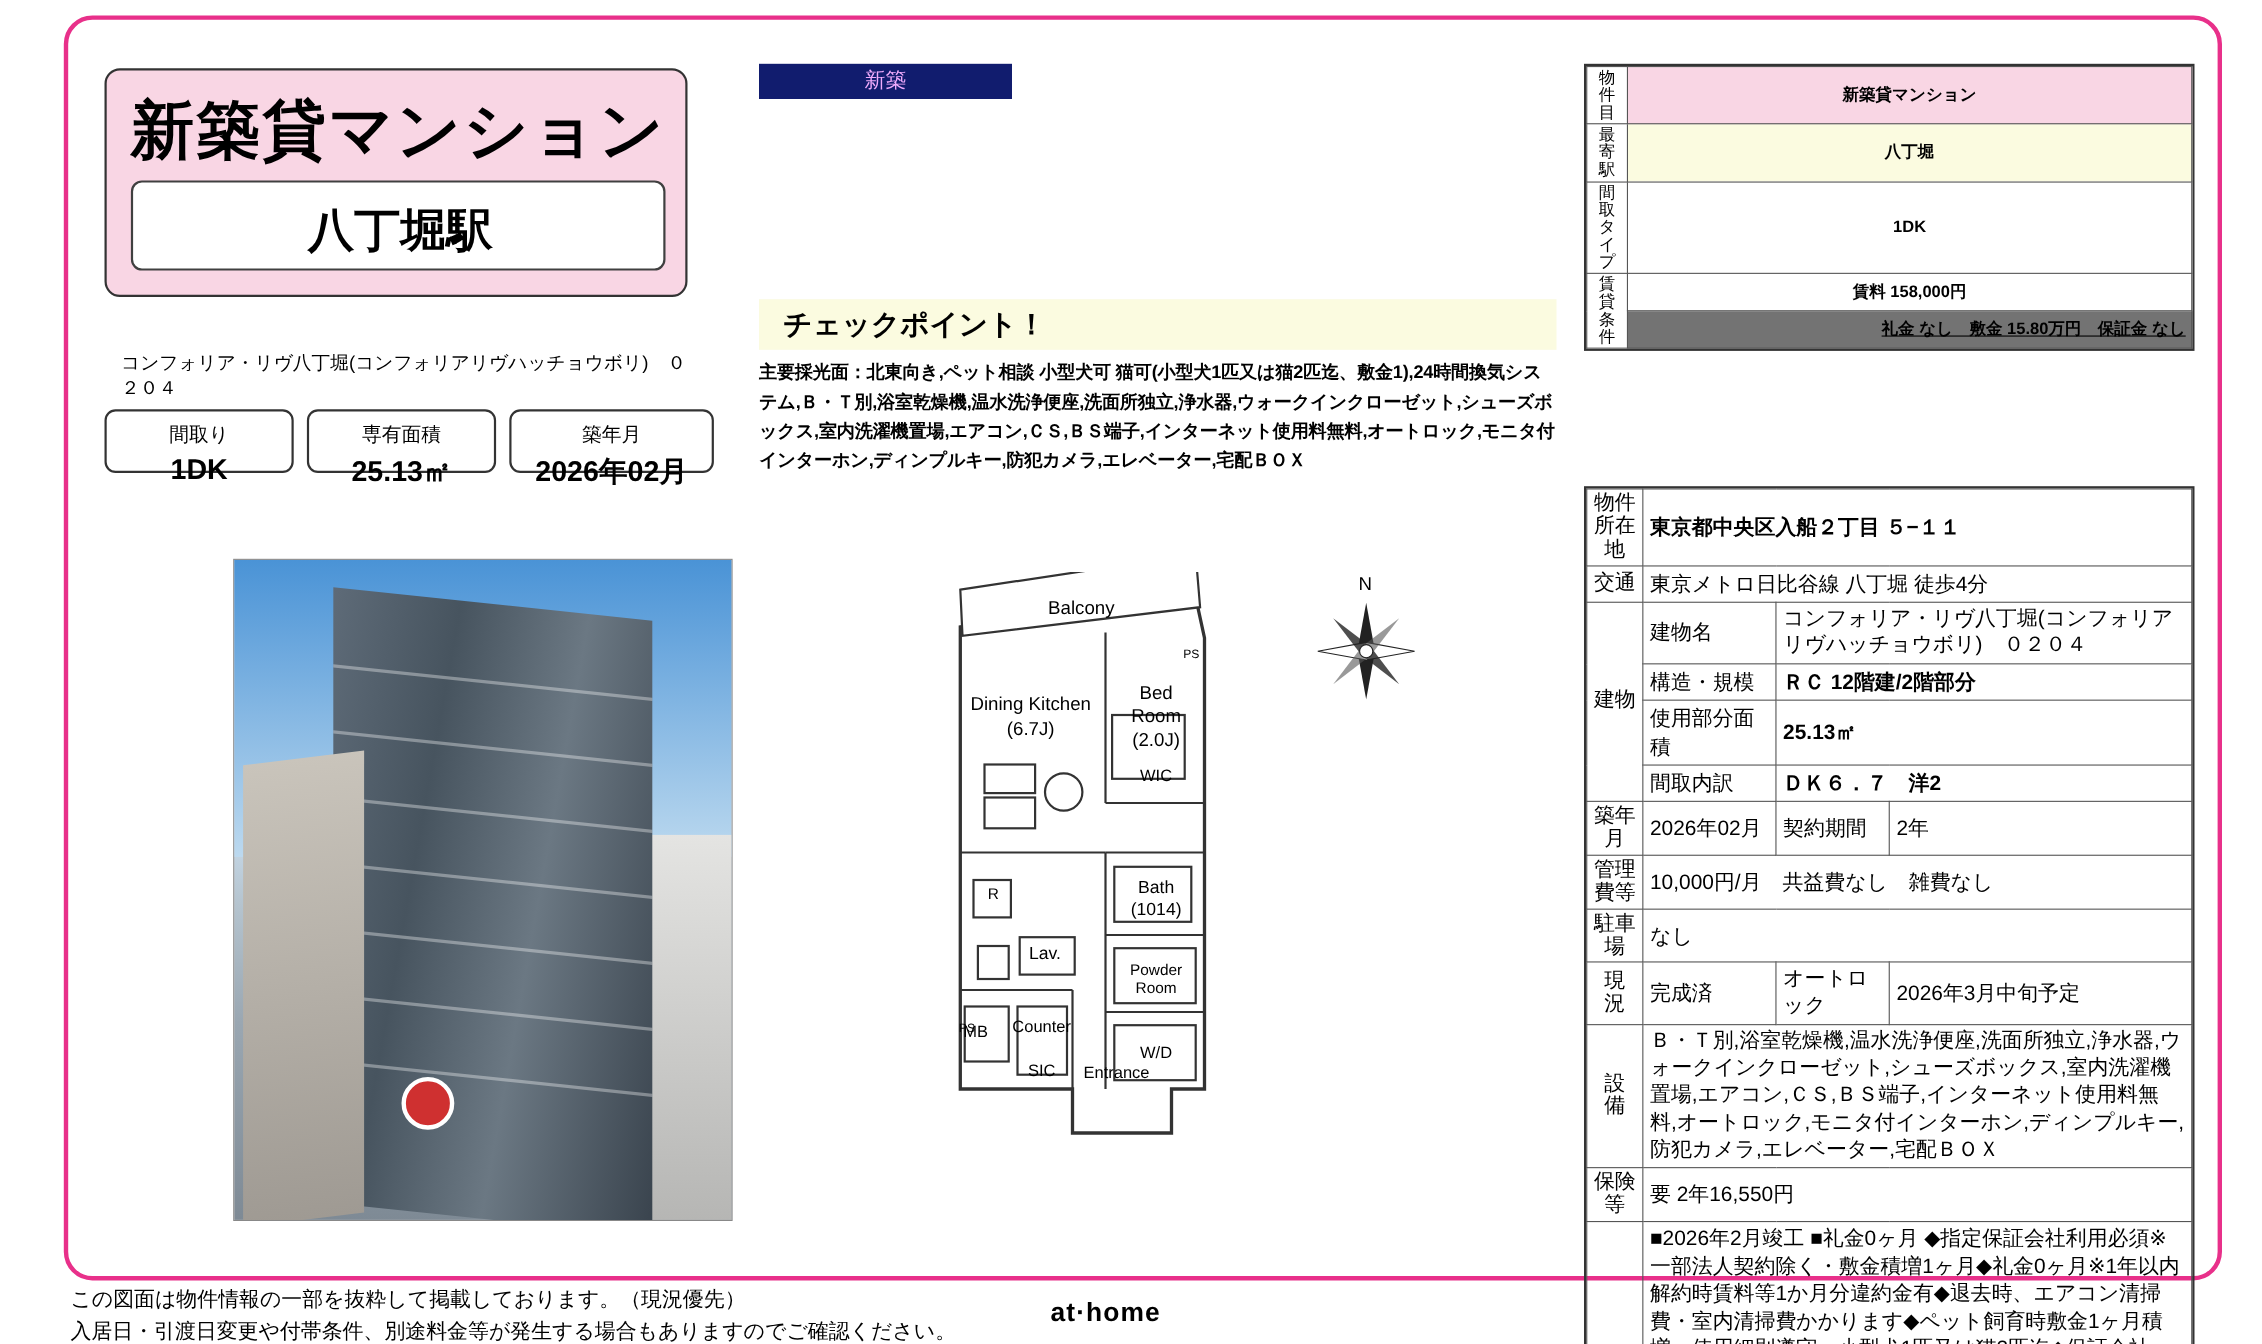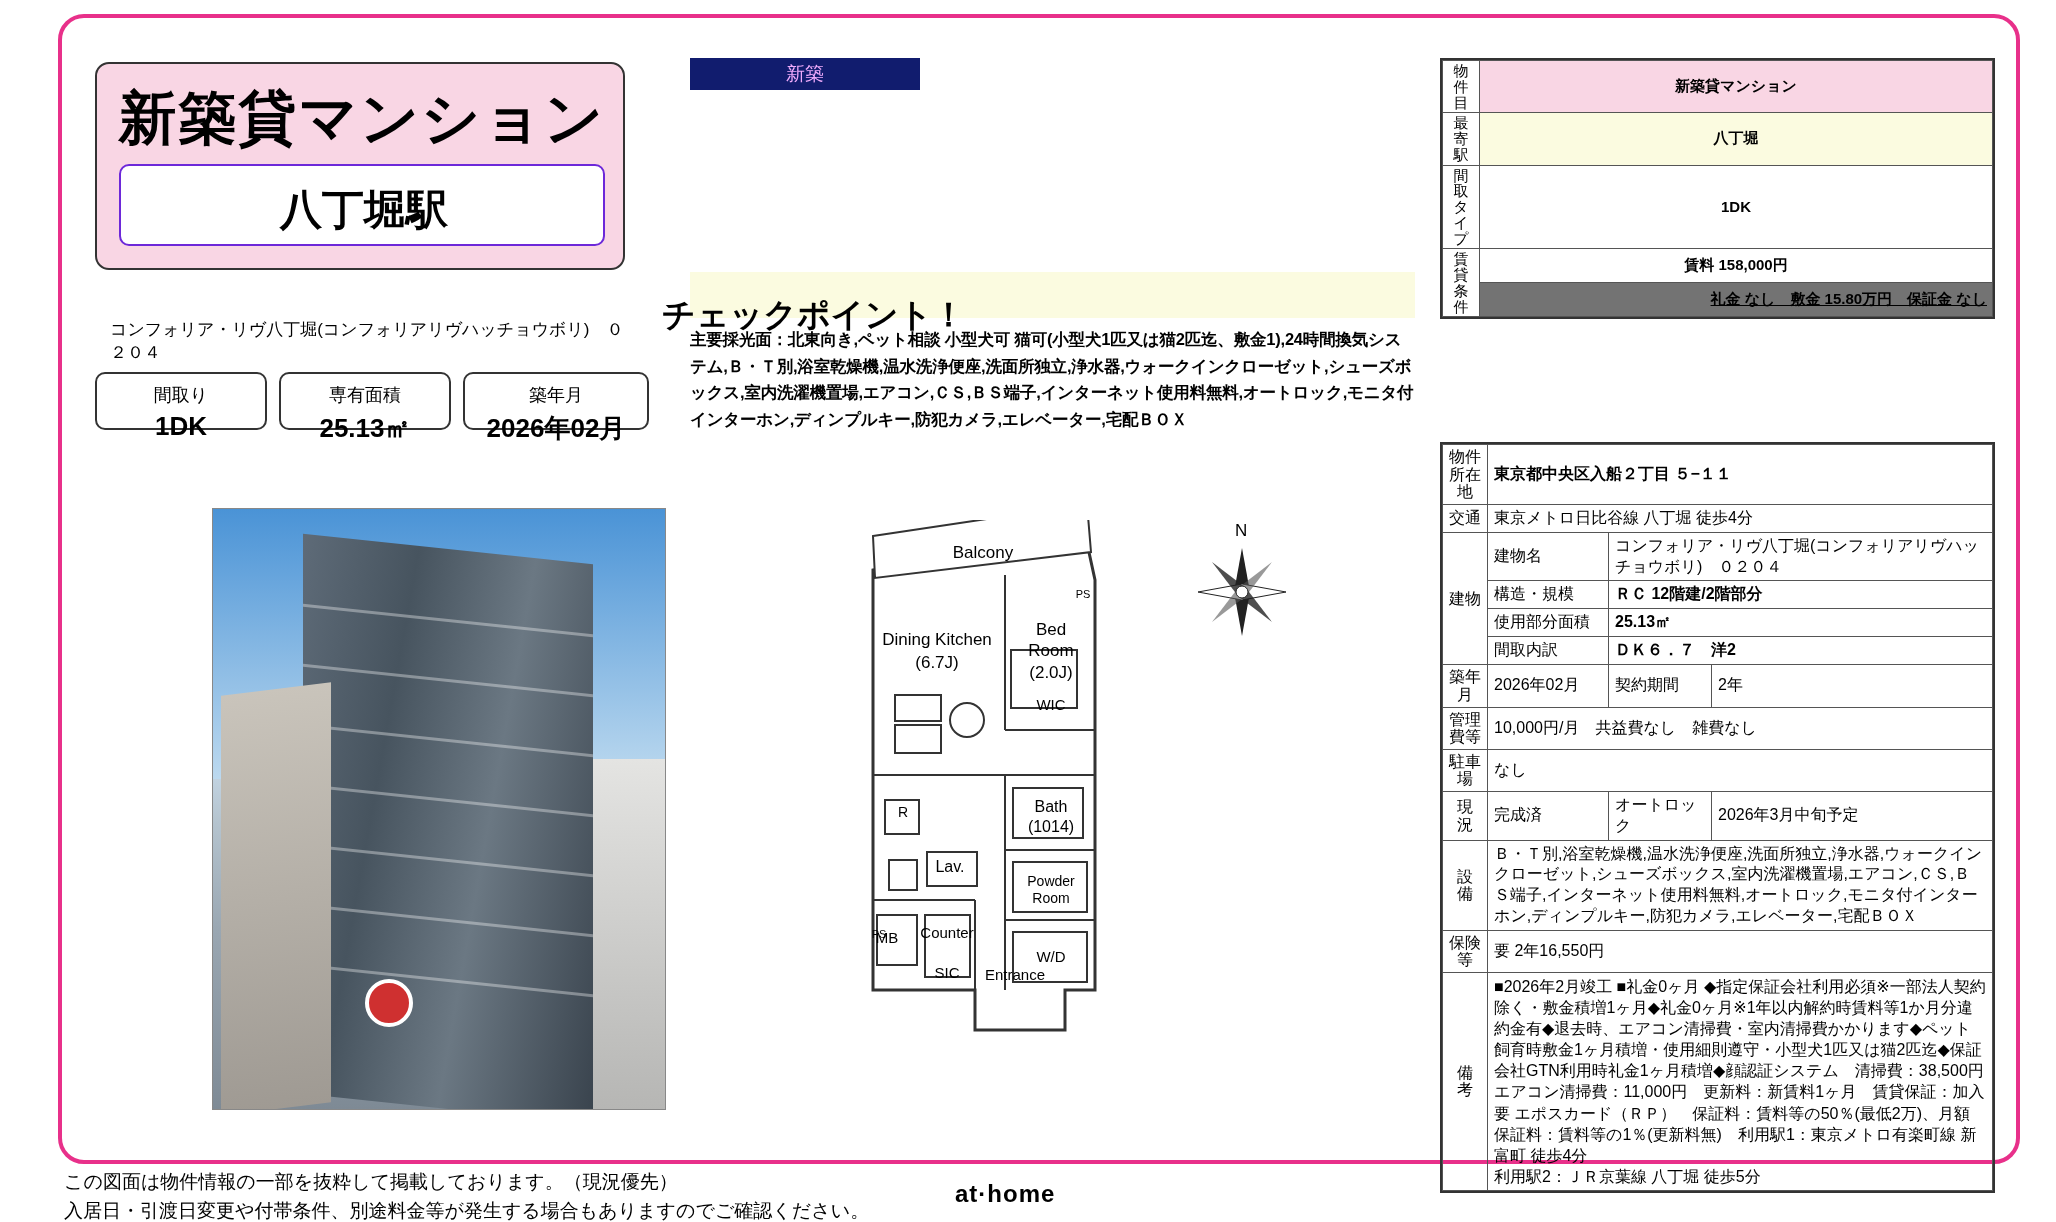--- a/index.html
+++ b/index.html
@@ -24,21 +24,21 @@
     position:absolute;left:95px;top:62px;width:530px;height:208px;
     border:2px solid #333;border-radius:14px;background:#f9d6e4;
     box-sizing:border-box;
   }
   .title-main{
     position:absolute;left:0;top:16px;width:530px;text-align:center;
     font-size:58px;font-weight:bold;letter-spacing:2px;
   }
   .title-sub-box{
     position:absolute;left:22px;top:100px;width:486px;height:82px;
-    background:#ffffff;border:2px solid #6d28d9;border-radius:10px;
+    background:#ffffff;border:2px solid #404040;border-radius:10px;
     box-sizing:border-box;
   }
   .title-sub{
     position:absolute;left:0;top:16px;width:486px;text-align:center;
     font-size:42px;font-weight:bold;
   }
   .bldg-name{
     position:absolute;left:110px;top:318px;width:520px;
     font-size:17px;letter-spacing:0px;
   }
@@ -80,21 +80,21 @@
   .ph-sign{
     position:absolute;left:152px;top:470px;width:40px;height:40px;border-radius:50%;
     background:#cf3030;border:4px solid #fff;
   }
   
   .tag-new{
     position:absolute;left:690px;top:58px;width:230px;height:32px;
     background:#111c6e;color:#f0abfc;font-size:19px;text-align:center;line-height:32px;
   }
   .checkpoint-title{
-    position:absolute;left:662px;top:278px;font-size:33px;font-weight:bold;margin-top:15px;
+    position:absolute;left:712px;top:278px;font-size:26px;font-weight:bold;
   }
   .checkpoint-band{
     position:absolute;left:690px;top:272px;width:725px;height:46px;
     background:#fbfbe0;z-index:-1;
   }
   .checkpoint-body{
     position:absolute;left:690px;top:326px;width:725px;
     font-size:16.5px;line-height:1.62;font-weight:bold;letter-spacing:-0.2px;
   }
   .floorplan{
@@ -118,21 +118,21 @@
   .hdr-pink{background:#f9d6e4;text-align:center;font-size:40px;font-weight:bold;padding:6px 0;}
   .hdr-cream{background:#fbfbe0;text-align:center;font-size:34px;font-weight:bold;padding:4px 0;}
   .hdr-white{background:#ffffff;text-align:center;font-size:34px;font-weight:bold;padding:4px 0;}
   .hdr-rent{background:#ffffff;text-align:center;font-size:33px;font-weight:bold;padding:4px 0;}
   .hdr-fee{background:#737373;text-align:right;font-size:23px;font-weight:bold;padding:6px 0;text-decoration:underline;}
   .rbox2{
     position:absolute;left:1440px;top:442px;width:555px;
     border:2px solid #333;box-sizing:border-box;
   }
   table.r2{border-collapse:collapse;width:100%;}
-  table.r2 td{border:1px solid #555;padding:3px 6px;font-size:16px;vertical-align:middle;}
+  table.r2 td{border:1px solid #555;padding:3px 6px;font-size:19px;vertical-align:middle;}
   .v2{width:28px;text-align:center;font-size:11px;line-height:1.1;}
   .k2{width:108px;font-size:13px;text-align:left;}
   .big{font-size:20px;font-weight:bold;}
   .mid{font-size:17px;}
   .tiny{font-size:11.5px;line-height:1.3;}
   .tiny2{font-size:11px;line-height:1.32;}
   
   .foot-note{
     position:absolute;left:64px;top:1168px;width:900px;font-size:19px;line-height:1.5;
   }

